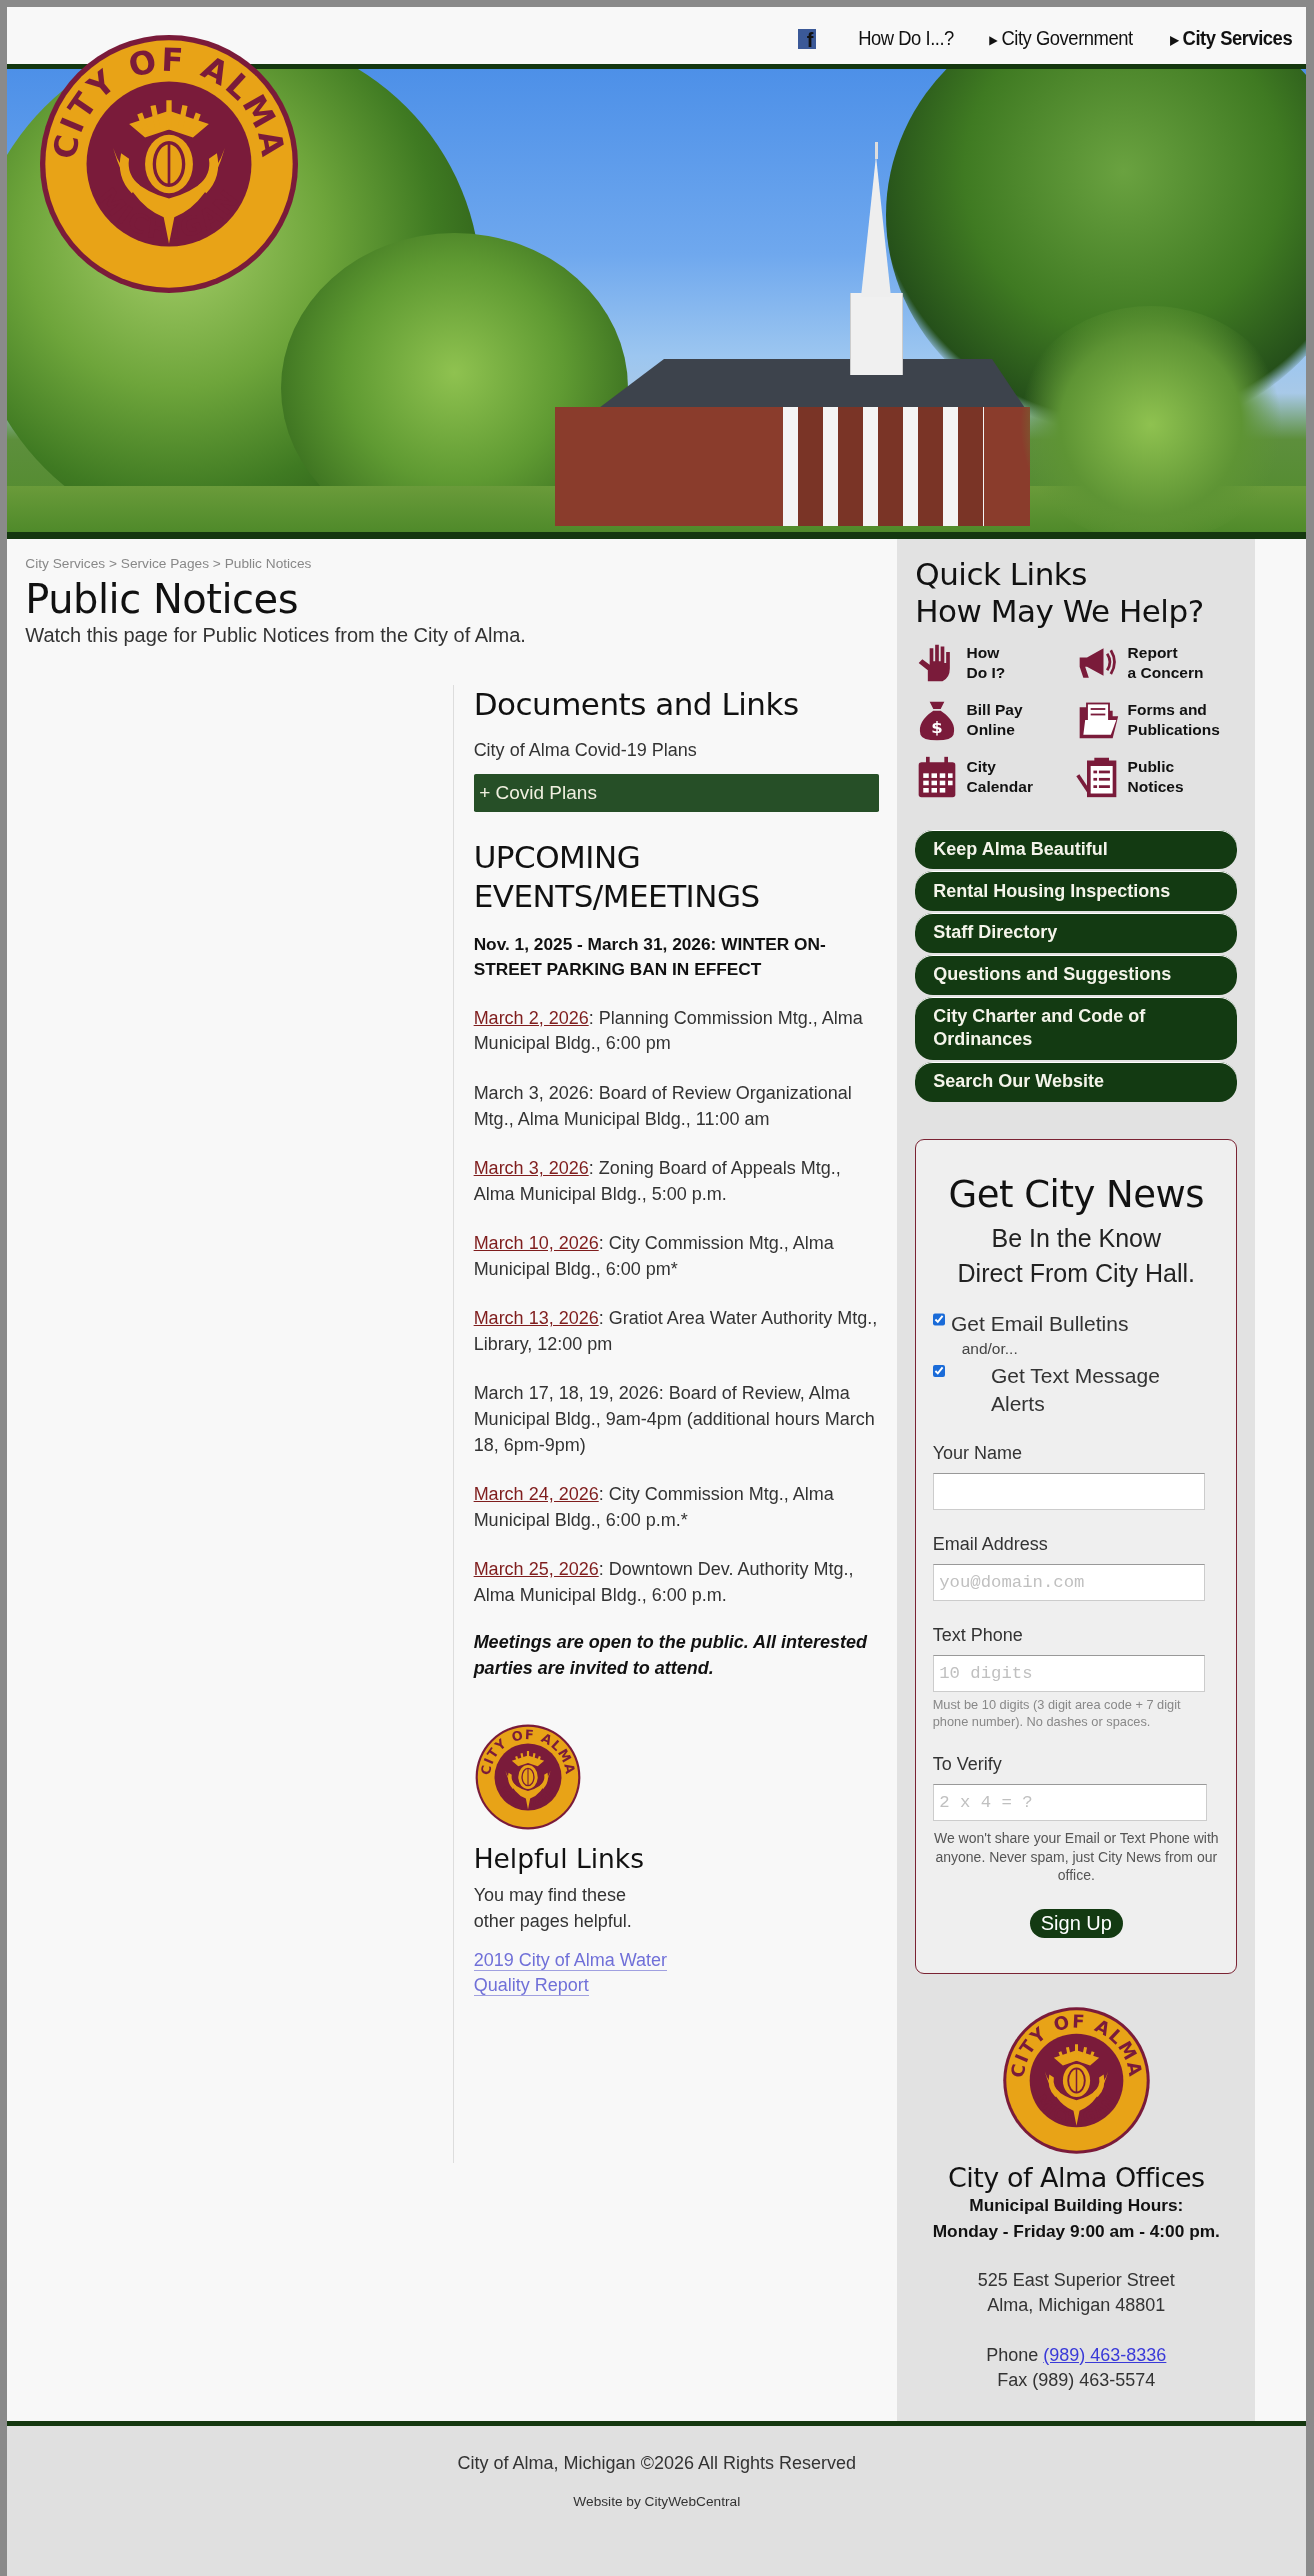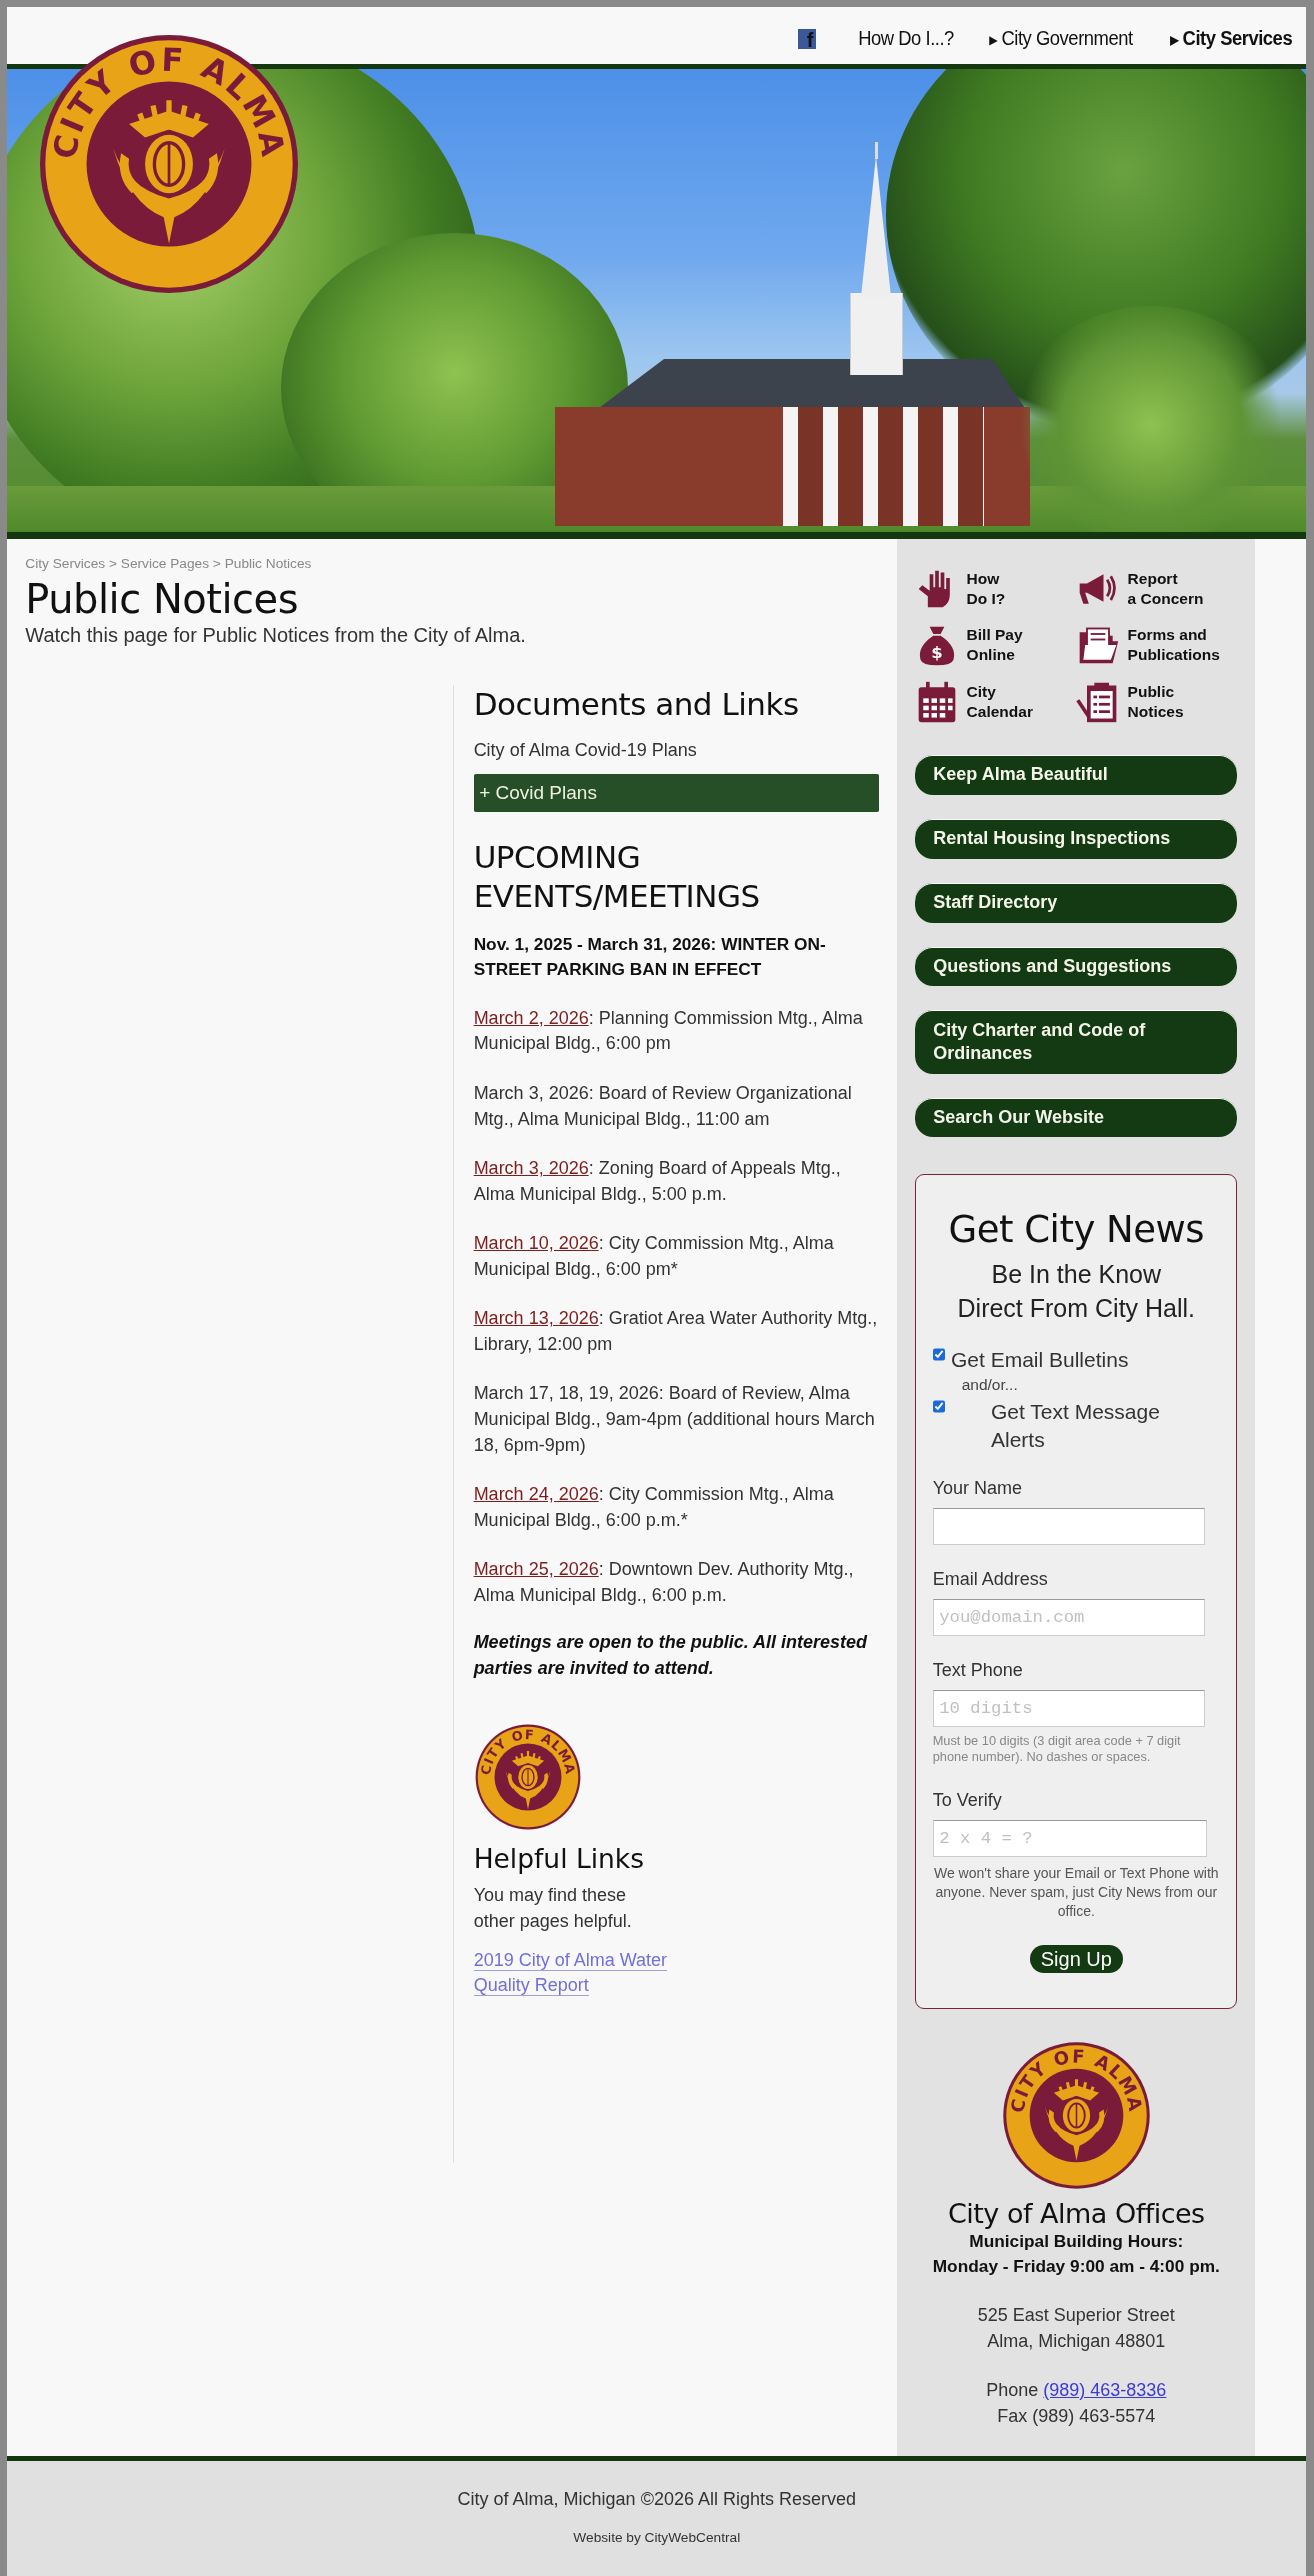--- a/index.html
+++ b/index.html
@@ -67,21 +67,21 @@
   .helpful-link { display: inline-block; margin-top: 14.6px; font-size: 18px; color: #7070d8; text-decoration: none; line-height: 1.4; width: 219px; }
   .helpful-link span { border-bottom: 0.9px solid #a0a0e0; }
 
   
   .ql-title { font-family: "DejaVu Sans", sans-serif; font-weight: normal; font-size: 31px; color: #111; line-height: 1.2; letter-spacing: -0.5px; }
   .ql-grid { display: grid; grid-template-columns: 1fr 1fr; row-gap: 12.8px; margin-top: 11px; }
   .ql-item { display: flex; align-items: center; gap: 7.3px; text-decoration: none; }
   .ql-icon { width: 44px; height: 44px; flex-shrink: 0; }
   .ql-label { font-size: 15.5px; font-weight: bold; color: #111; line-height: 1.3; white-space: pre-line; }
 
-  .green-btns { margin-top: 31px; display: flex; flex-direction: column; gap: 24px; }
+  .green-btns { margin-top: 31px; display: flex; flex-direction: column; gap: 2px; }
   .green-btn { background: #133a12; color: #f4f4ea; font-weight: bold; font-size: 18px; padding: 8.2px 18px; border-radius: 18px; text-decoration: none; line-height: 1.3; box-shadow: 0 0.9px 0 #fff inset; }
 
   .news-box { margin-top: 37px; border: 1.8px solid #7a2333; border-radius: 9px; background: #efefef; padding: 33px 16.4px 35px 16.4px; }
   .news-title { font-family: "DejaVu Sans", sans-serif; font-weight: normal; font-size: 37px; text-align: center; color: #111; letter-spacing: -0.5px; }
   .news-sub { text-align: center; font-size: 25px; color: #222; line-height: 1.38; margin-top: 5.5px; }
   .chk-row { display: flex; align-items: flex-start; margin-top: 20px; }
   .chk-row + .andor + .chk-row { margin-top: 3.7px; gap: 40px; }
   .chk-row input { width: 12.8px; height: 12.8px; margin-top: 2.7px; margin-right: 5.5px; accent-color: #1a6bd8; }
   .chk-label { font-size: 21px; color: #333; line-height: 1.35; width: 192px; }
   .andor { font-size: 15.5px; color: #444; margin-left: 29px; margin-top: 1.8px; }
@@ -208,20 +208,21 @@
               <use href="#alma-seal"></use>
             </svg>
           <h3 class="helpful-title">Helpful Links</h3>
           <p class="helpful-desc">You may find these other pages helpful.</p>
           <a class="helpful-link"><span>2019 City of Alma Water Quality Report</span></a>
         </div>
       </div>
     </main>
 
     <aside class="sidebar">
+      <h2 class="ql-title"><span>Quick Links</span><br><span>How May We Help?</span></h2>
 
       <div class="ql-grid">
         <a class="ql-item">
           <svg class="ql-icon" viewBox="0 0 48 48">
               <path fill="#7a1b3a" d="M14 44 L14 32 L4 24 L8 20 L16 26 L16 8 L20 8 L20 22 L22 22 L22 4 L26 4 L26 22 L28 22 L28 6 L32 6 L32 24 L34 24 L34 12 L38 12 L38 30 Q38 40 30 44 Z"></path>
             </svg>
           <span class="ql-label">How
 Do I?</span>
         </a>
         <a class="ql-item">

